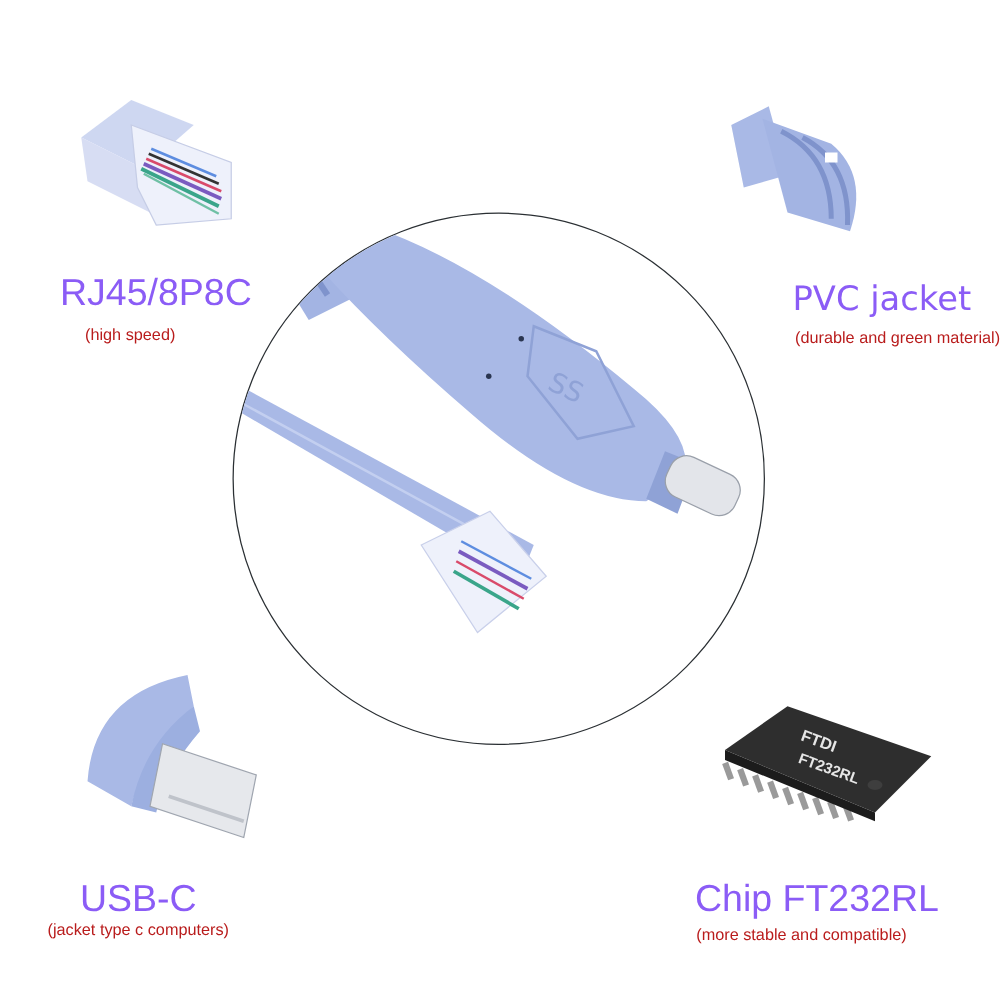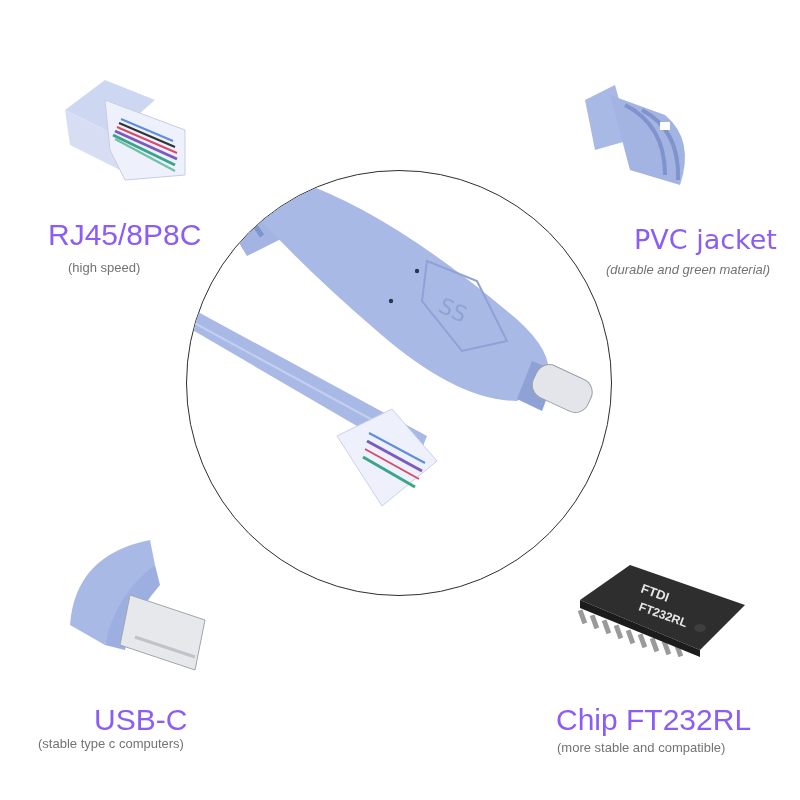--- a/index.html
+++ b/index.html
@@ -1,19 +1,19 @@
 <!DOCTYPE html>
 <html><head>
 <meta charset="utf-8">
 <style>
   html, body { margin: 0; padding: 0; background: #ffffff; }
   body { width: 800px; height: 800px; position: relative; overflow: hidden; font-family: "Liberation Sans", sans-serif; color: #111; }
   .abs { position: absolute; }
   .title { position: absolute; font-size: 30px; color: #8b5cf6; white-space: nowrap; }
-  .sub { position: absolute; font-size: 13px; color: #737373; white-space: nowrap; }
+  .sub { position: absolute; font-size: 13px; color: #b91c1c; white-space: nowrap; }
   .title-dv { font-family: "DejaVu Sans", sans-serif; font-size: 27px; }
   .circle { position: absolute; left: 186px; top: 170px; width: 424px; height: 424px; border-radius: 50%; border: 1.5px solid #2a2f33; background: #fff; overflow: hidden; }
 </style>
 </head>
 <body>
 
 <div class="abs" style="left:35px;top:55px;width:170px;height:140px;">
   <svg width="170" height="140" viewBox="0 0 170 140">
     <polygon points="30,55 70,25 120,45 80,80" fill="#c9d3f0" opacity="0.9"></polygon>
     <polygon points="30,55 80,80 85,115 35,90" fill="#d7ddf3"></polygon>
@@ -32,21 +32,21 @@
 <div class="abs" style="left:570px;top:70px;width:130px;height:125px;">
   <svg width="130" height="125" viewBox="0 0 130 125">
     <polygon points="15,30 45,15 60,70 25,80" fill="#a9b9e6"></polygon>
     <path d="M40,25 L95,45 Q125,70 110,115 L60,100 Z" fill="#a3b4e3"></path>
     <path d="M55,35 Q95,55 95,105" stroke="#7f93cc" stroke-width="4" fill="none"></path>
     <path d="M72,40 Q110,60 108,110" stroke="#7f93cc" stroke-width="4" fill="none"></path>
     <rect x="90" y="52" width="10" height="8" fill="#fff"></rect>
   </svg>
 </div>
 <div class="title title-dv" style="left:618px;top:224px;margin-left:16px;">PVC jacket</div>
-<div class="sub" style="left:606px;top:262px;font-style:italic;">(durable and green material)</div>
+<div class="sub" style="left:636px;top:262px;">(durable and green material)</div>
 
 <div class="circle">
   <svg width="424" height="424" viewBox="0 0 424 424" style="position:absolute;left:0;top:0;">
 
     <polygon points="-10,150 0,135 240,265 230,290" fill="#a9b9e6"></polygon>
     <line x1="0" y1="148" x2="235" y2="276" stroke="#c3cff0" stroke-width="2"></line>
 
     <polygon points="150,265 205,238 250,290 195,335" fill="#eef1fb" stroke="#c9d0ea"></polygon>
     <line x1="180" y1="270" x2="235" y2="300" stroke="#7a5bc0" stroke-width="3"></line>
     <line x1="178" y1="278" x2="232" y2="308" stroke="#d94a6a" stroke-width="2"></line>
@@ -69,22 +69,22 @@
 </div>
 
 <div class="abs" style="left:55px;top:525px;width:160px;height:170px;">
   <svg width="160" height="170" viewBox="0 0 160 170">
     <path d="M15,100 Q20,30 95,15 L100,40 Q60,80 50,120 Z" fill="#a9b9e6"></path>
     <path d="M50,120 Q60,70 100,40 L105,60 Q75,95 70,125 Z" fill="#9cafe0"></path>
     <polygon points="75,70 150,95 140,145 65,120" fill="#e6e8ec" stroke="#a0a6b0"></polygon>
     <line x1="80" y1="112" x2="140" y2="132" stroke="#bfc3ca" stroke-width="3"></line>
   </svg>
 </div>
-<div class="title" style="left:64px;top:703px;margin-left:30px;">USB-C</div>
-<div class="sub" style="left:38px;top:736px;">(stable type c computers)</div>
+<div class="title" style="left:64px;top:703px;">USB-C</div>
+<div class="sub" style="left:38px;top:736px;">(jacket type c computers)</div>
 
 <div class="abs" style="left:570px;top:560px;width:180px;height:100px;">
   <svg width="180" height="100" viewBox="0 0 180 100">
     <g fill="#9a9a9a">
       <rect x="10" y="50" width="5" height="14" transform="rotate(-20 12 57)"></rect>
       <rect x="22" y="55" width="5" height="14" transform="rotate(-20 24 62)"></rect>
       <rect x="34" y="60" width="5" height="14" transform="rotate(-20 36 67)"></rect>
       <rect x="46" y="65" width="5" height="14" transform="rotate(-20 48 72)"></rect>
       <rect x="58" y="70" width="5" height="14" transform="rotate(-20 60 77)"></rect>
       <rect x="70" y="74" width="5" height="14" transform="rotate(-20 72 81)"></rect>

